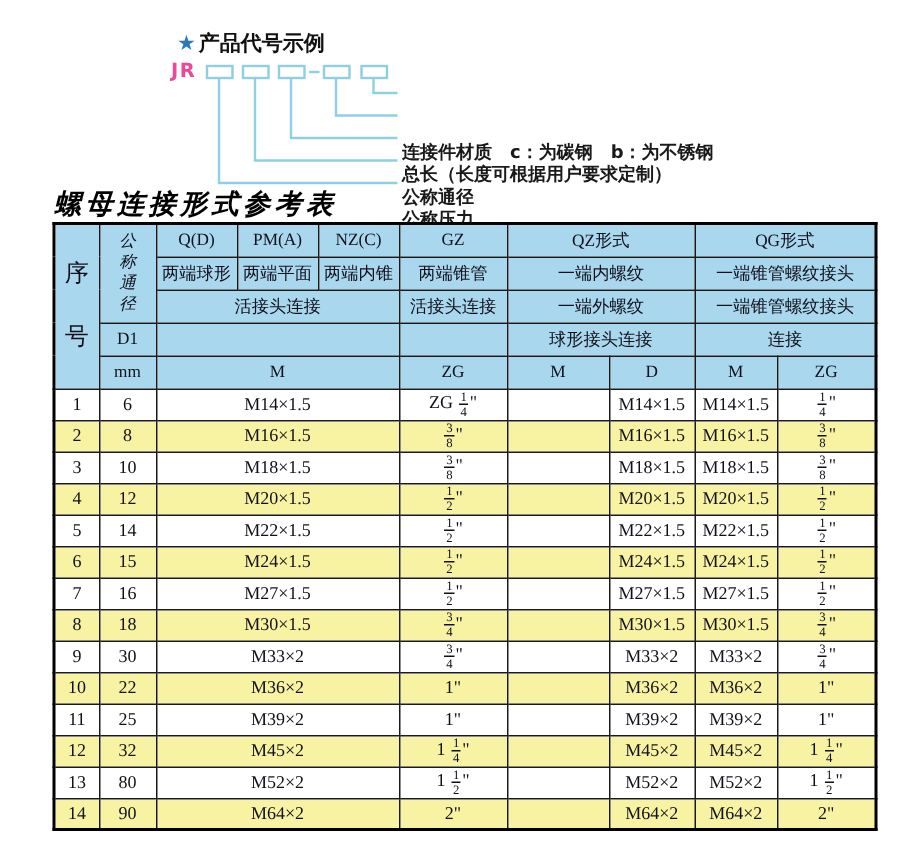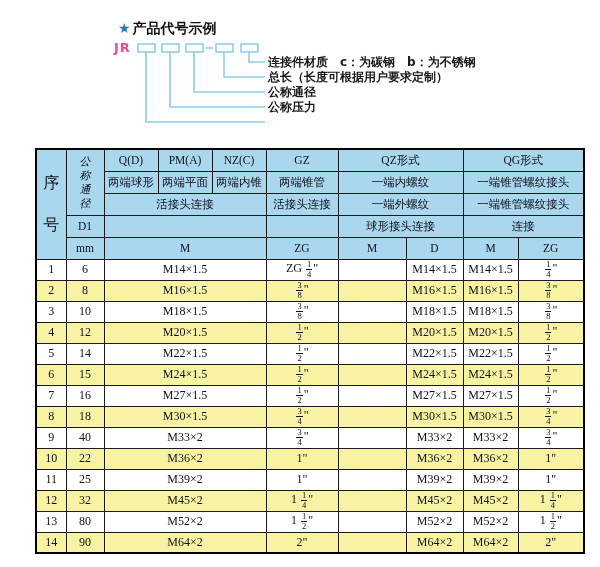--- a/index.html
+++ b/index.html
@@ -5,21 +5,21 @@
   html,body{margin:0;padding:0;background:#fff;}
   #page{position:relative;width:600px;height:567px;background:#ffffff;overflow:hidden;
         font-family:"DejaVu Sans",sans-serif;color:#111;}
 
   
   #diagram-title{position:absolute;left:118px;top:20px;font-size:14px;font-weight:bold;color:#111;}
   #diagram-title .star{color:var(--star-blue,#2a7ab9);margin-right:2px;}
   #code-prefix{position:absolute;left:114px;top:40px;font-size:13px;font-weight:bold;color:#ec4899;letter-spacing:1px;}
   #diagram-svg{position:absolute;left:0;top:0;}
   .diag-label{position:absolute;left:268px;height:14px;line-height:14px;
-              font-size:12px;font-weight:bold;color:#1a1a1a;white-space:nowrap;}
+              font-size:12px;font-weight:bold;color:#1a1a1a;white-space:nowrap;margin-top:39px;}
 
   
   #table-title{position:absolute;left:36px;top:124px;font-size:18px;font-weight:bold;
                font-style:italic;letter-spacing:3px;color:#000;
                font-family:"DejaVu Serif","Liberation Serif",serif;}
 
   
   #ref-table{position:absolute;left:35px;top:148px;width:548px;border-collapse:collapse;
              table-layout:fixed;font-family:"Liberation Serif","DejaVu Serif",serif;}
   #ref-table td,#ref-table th{border:1px solid #1a1a1a;text-align:center;vertical-align:middle;
@@ -65,20 +65,21 @@
       <polyline points="170,52 170,107 265,107"></polyline>
       <polyline points="146,52 146,122 265,122"></polyline>
     </g>
   </svg>
 
   <div class="diag-label" style="top:55px">连接件材质　c：为碳钢　b：为不锈钢</div>
   <div class="diag-label" style="top:70px">总长（长度可根据用户要求定制）</div>
   <div class="diag-label" style="top:85px">公称通径</div>
   <div class="diag-label" style="top:100px">公称压力</div>
 
+  <div id="table-title">螺母连接形式参考表</div>
 
   <table id="ref-table">
     <colgroup>
       <col style="width:30px">
         <col style="width:38px">
       <col style="width:54px">
         <col style="width:54px">
         <col style="width:54px">
       <col style="width:72px">
       <col style="width:68px">
@@ -208,21 +209,21 @@
           <td>18</td>
           <td colspan="3">M30×1.5</td>
           <td><span class="fr"><span class="fn">3</span><span class="fd">4</span></span>"</td>
           <td></td>
           <td>M30×1.5</td>
           <td>M30×1.5</td>
           <td><span class="fr"><span class="fn">3</span><span class="fd">4</span></span>"</td>
         </tr>
         <tr>
           <td>9</td>
-          <td>40</td>
+          <td>30</td>
           <td colspan="3">M33×2</td>
           <td><span class="fr"><span class="fn">3</span><span class="fd">4</span></span>"</td>
           <td></td>
           <td>M33×2</td>
           <td>M33×2</td>
           <td><span class="fr"><span class="fn">3</span><span class="fd">4</span></span>"</td>
         </tr>
         <tr class="alt">
           <td>10</td>
           <td>22</td>

